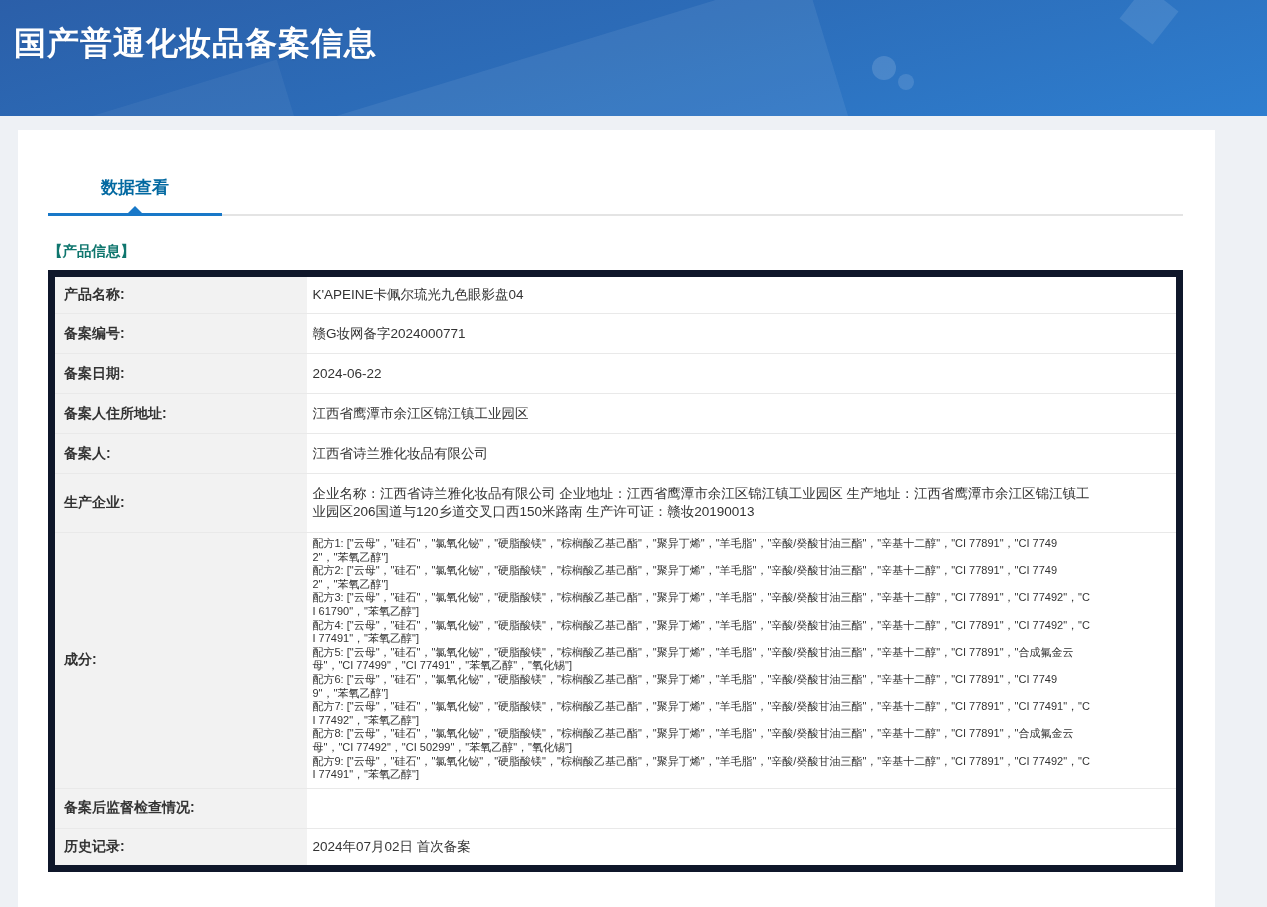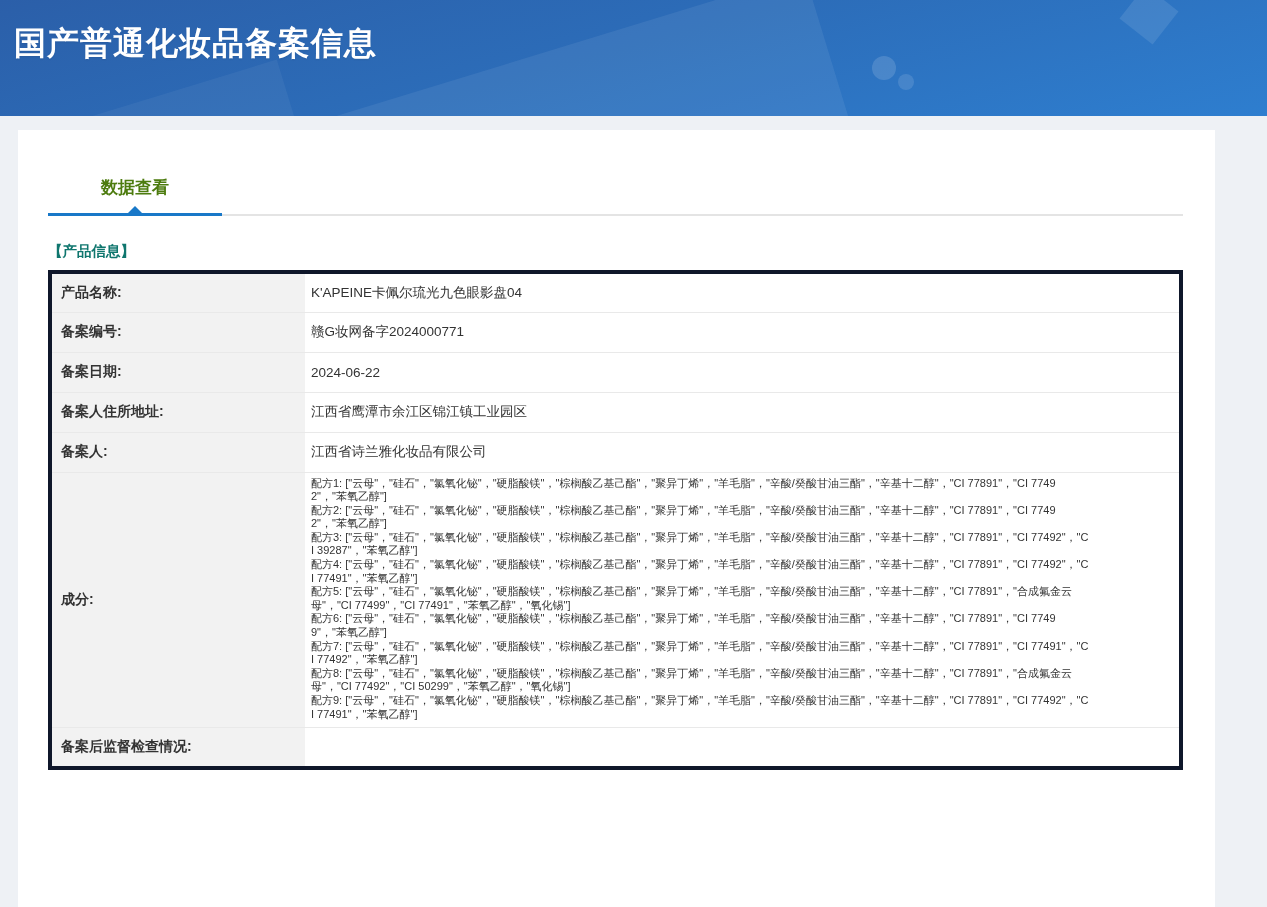--- a/index.html
+++ b/index.html
@@ -69,21 +69,21 @@
     border-bottom: 2px solid #e4e4e4;
     position: relative;
   }
   .tab {
     display: inline-block;
     position: relative;
     width: 174px;
     text-align: center;
     font-size: 17px;
     font-weight: 700;
-    color: #4d7c0f;
+    color: #0369a1;
     padding-bottom: 15px;
     cursor: pointer;
   }
   .tab::after {
     content: "";
     position: absolute;
     left: 0; bottom: -2px;
     width: 100%; height: 3px;
     background: #1878c8;
   }
@@ -104,21 +104,21 @@
     font-weight: 700;
     color: #0f766e;
   }
 
   
   table.info-table {
     margin: 0 30px;
     width: 1135px;
     border-collapse: collapse;
     table-layout: fixed;
-    border: 4px solid #0f172a;
+    border: 7px solid #0f172a;
   }
   .info-table th {
     width: 255px;
     background: #f2f2f2;
     text-align: left;
     vertical-align: middle;
     font-size: 14px;
     font-weight: 700;
     color: #333;
     padding: 11px 8px 11px 9px;
@@ -186,33 +186,43 @@
       </tr>
       <tr class="row-simple">
         <th>备案人住所地址:</th>
         <td>江西省鹰潭市余江区锦江镇工业园区</td>
       </tr>
       <tr class="row-simple">
         <th>备案人:</th>
         <td>江西省诗兰雅化妆品有限公司</td>
       </tr>
       <tr>
+        <th>生产企业:</th>
+        <td>
+          <div class="long-text">企业名称：江西省诗兰雅化妆品有限公司 企业地址：江西省鹰潭市余江区锦江镇工业园区 生产地址：江西省鹰潭市余江区锦江镇工业园区206国道与120乡道交叉口西150米路南 生产许可证：赣妆20190013</div>
+        </td>
+      </tr>
+      <tr>
         <th>成分:</th>
         <td class="ingredients-cell">
           <div class="formula-line">配方1: ["云母"，"硅石"，"氯氧化铋"，"硬脂酸镁"，"棕榈酸乙基己酯"，"聚异丁烯"，"羊毛脂"，"辛酸/癸酸甘油三酯"，"辛基十二醇"，"CI 77891"，"CI 77492"，"苯氧乙醇"]</div>
           <div class="formula-line">配方2: ["云母"，"硅石"，"氯氧化铋"，"硬脂酸镁"，"棕榈酸乙基己酯"，"聚异丁烯"，"羊毛脂"，"辛酸/癸酸甘油三酯"，"辛基十二醇"，"CI 77891"，"CI 77492"，"苯氧乙醇"]</div>
-          <div class="formula-line">配方3: ["云母"，"硅石"，"氯氧化铋"，"硬脂酸镁"，"棕榈酸乙基己酯"，"聚异丁烯"，"羊毛脂"，"辛酸/癸酸甘油三酯"，"辛基十二醇"，"CI 77891"，"CI 77492"，"CI 39287"，"苯氧乙醇"]</div>
+          <div class="formula-line">配方3: ["云母"，"硅石"，"氯氧化铋"，"硬脂酸镁"，"棕榈酸乙基己酯"，"聚异丁烯"，"羊毛脂"，"辛酸/癸酸甘油三酯"，"辛基十二醇"，"CI 77891"，"CI 77492"，"CI 61790"，"苯氧乙醇"]</div>
           <div class="formula-line">配方4: ["云母"，"硅石"，"氯氧化铋"，"硬脂酸镁"，"棕榈酸乙基己酯"，"聚异丁烯"，"羊毛脂"，"辛酸/癸酸甘油三酯"，"辛基十二醇"，"CI 77891"，"CI 77492"，"CI 77491"，"苯氧乙醇"]</div>
           <div class="formula-line">配方5: ["云母"，"硅石"，"氯氧化铋"，"硬脂酸镁"，"棕榈酸乙基己酯"，"聚异丁烯"，"羊毛脂"，"辛酸/癸酸甘油三酯"，"辛基十二醇"，"CI 77891"，"合成氟金云母"，"CI 77499"，"CI 77491"，"苯氧乙醇"，"氧化锡"]</div>
           <div class="formula-line">配方6: ["云母"，"硅石"，"氯氧化铋"，"硬脂酸镁"，"棕榈酸乙基己酯"，"聚异丁烯"，"羊毛脂"，"辛酸/癸酸甘油三酯"，"辛基十二醇"，"CI 77891"，"CI 77499"，"苯氧乙醇"]</div>
           <div class="formula-line">配方7: ["云母"，"硅石"，"氯氧化铋"，"硬脂酸镁"，"棕榈酸乙基己酯"，"聚异丁烯"，"羊毛脂"，"辛酸/癸酸甘油三酯"，"辛基十二醇"，"CI 77891"，"CI 77491"，"CI 77492"，"苯氧乙醇"]</div>
           <div class="formula-line">配方8: ["云母"，"硅石"，"氯氧化铋"，"硬脂酸镁"，"棕榈酸乙基己酯"，"聚异丁烯"，"羊毛脂"，"辛酸/癸酸甘油三酯"，"辛基十二醇"，"CI 77891"，"合成氟金云母"，"CI 77492"，"CI 50299"，"苯氧乙醇"，"氧化锡"]</div>
           <div class="formula-line">配方9: ["云母"，"硅石"，"氯氧化铋"，"硬脂酸镁"，"棕榈酸乙基己酯"，"聚异丁烯"，"羊毛脂"，"辛酸/癸酸甘油三酯"，"辛基十二醇"，"CI 77891"，"CI 77492"，"CI 77491"，"苯氧乙醇"]</div>
         </td>
       </tr>
       <tr class="row-simple">
         <th>备案后监督检查情况:</th>
         <td></td>
       </tr>
+      <tr class="row-simple">
+        <th>历史记录:</th>
+        <td>2024年07月02日 首次备案</td>
+      </tr>
     </tbody>
   </table>
 
 </div>
 
 </body></html>

